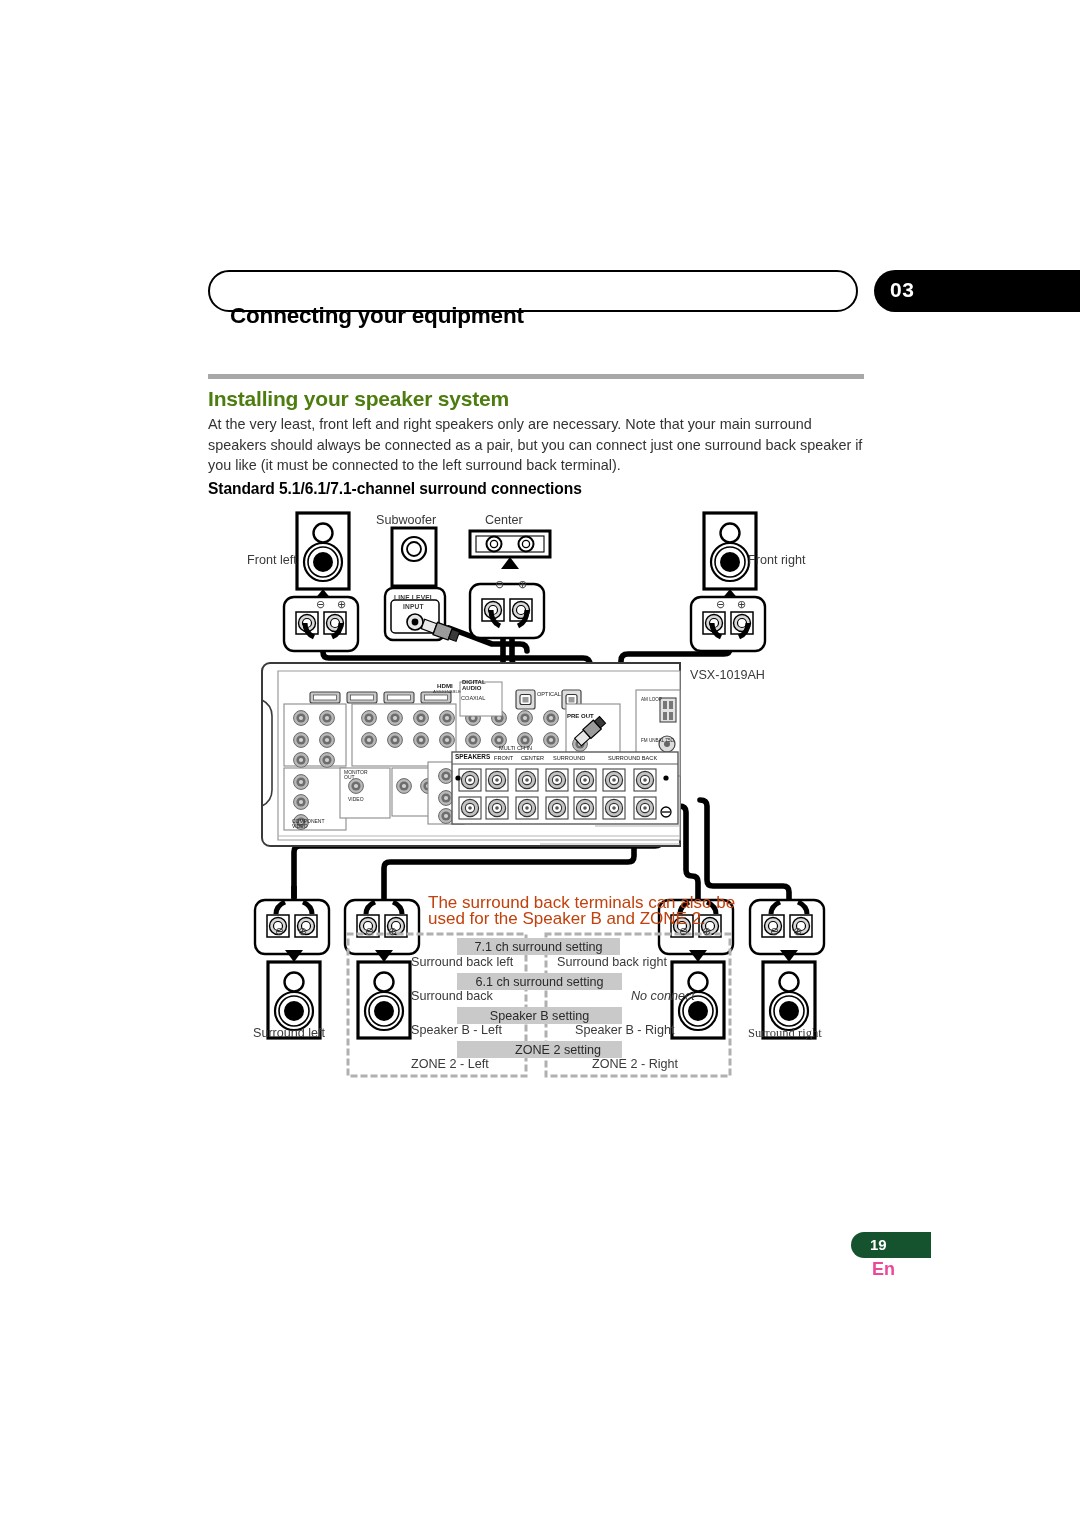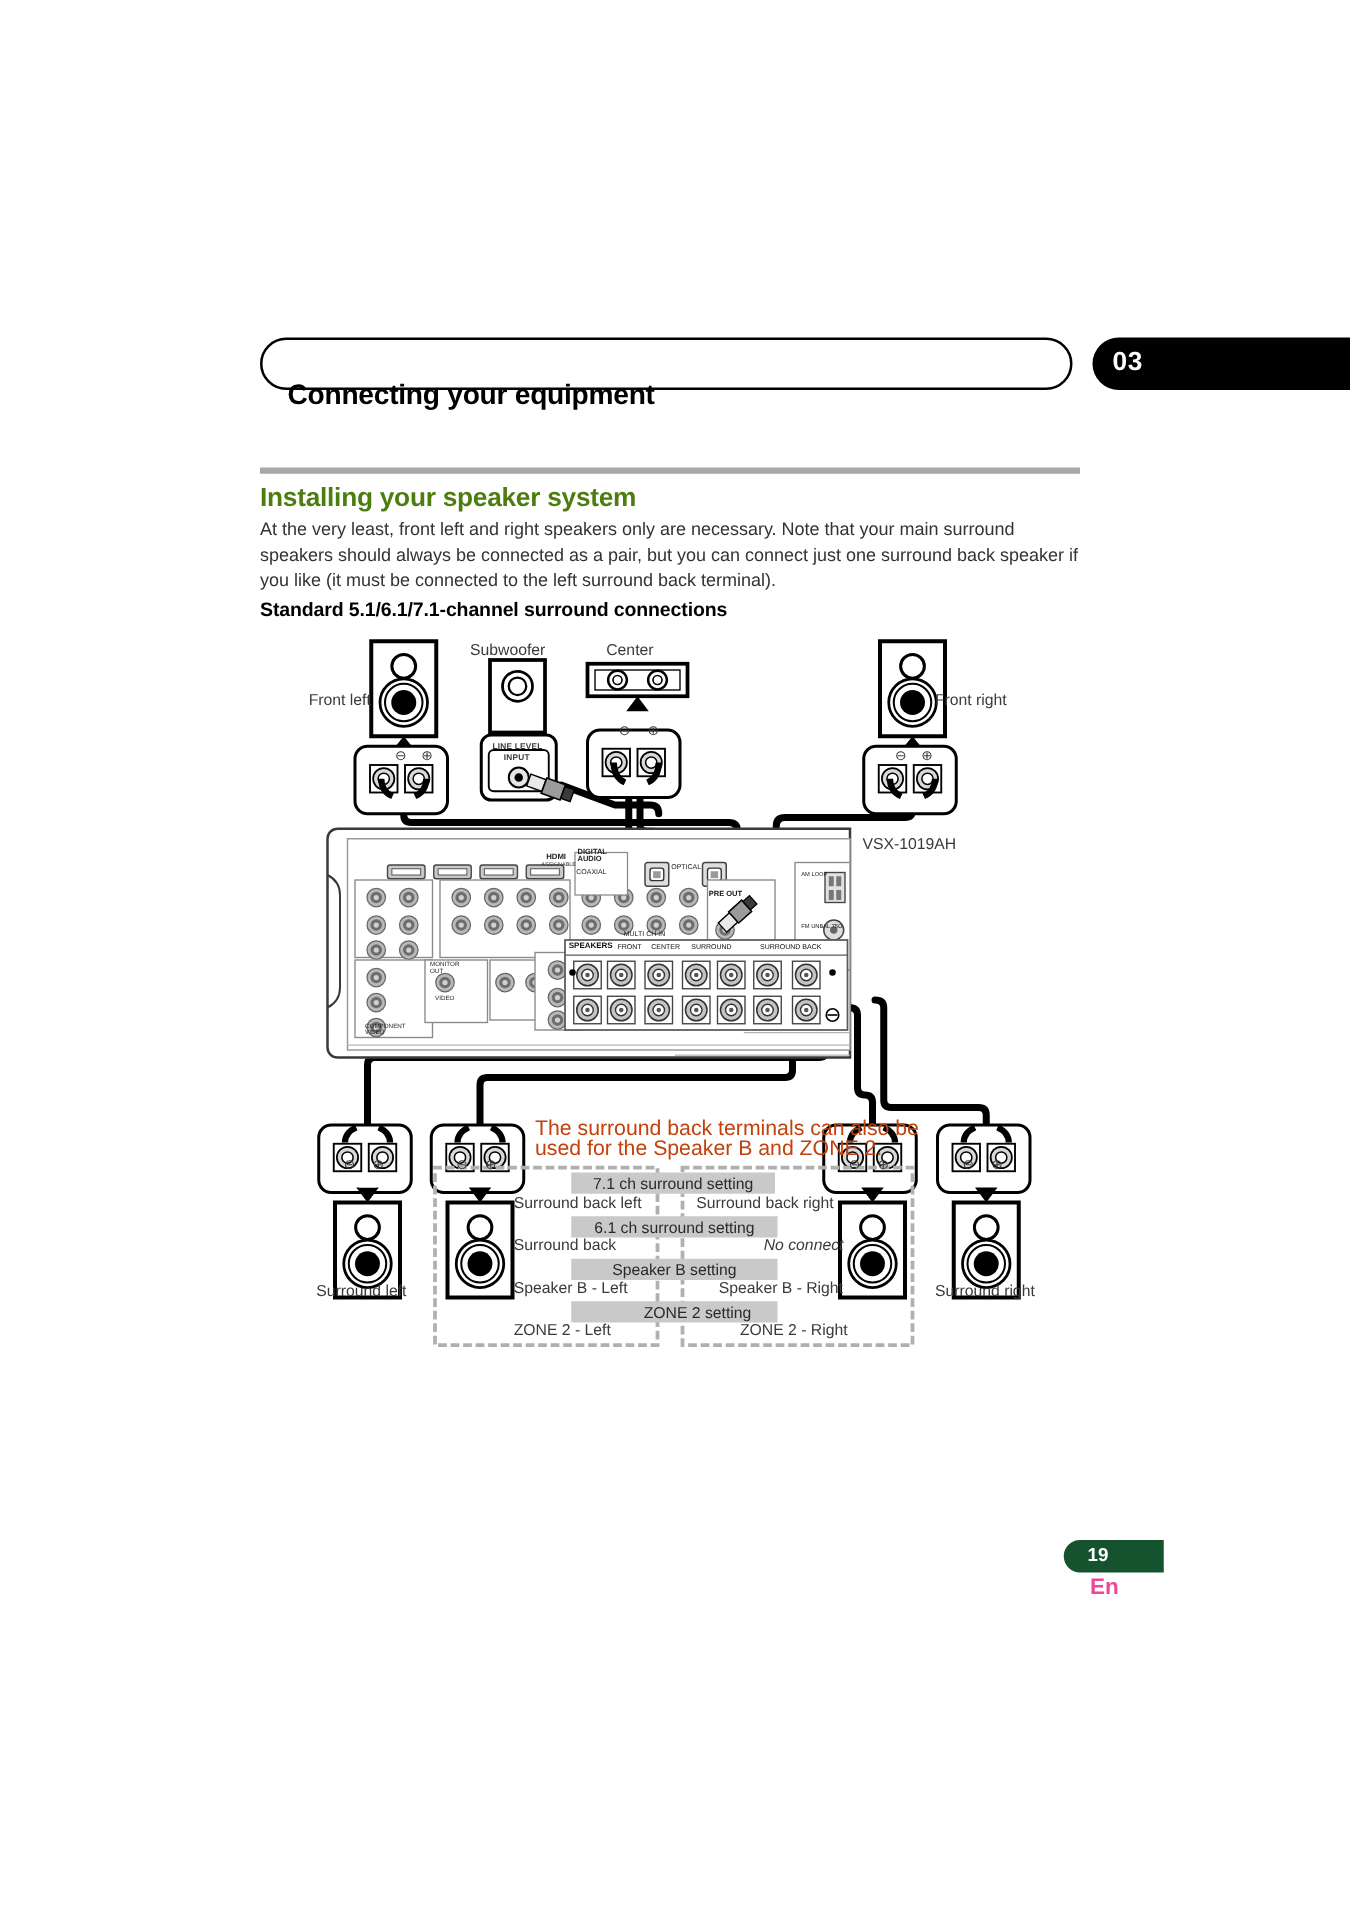--- a/index.html
+++ b/index.html
@@ -118,21 +118,21 @@
     pointer-events: none;
   }
   .diagram svg { display: block; }
 
   .dlabel {
     position: absolute;
     font-size: 12.6px;
     color: #3a3a3a;
     white-space: nowrap;
   }
-  .dlabel.it { font-style: italic; }
+  .dlabel.it { font-style: italic; margin-left: 20px; }
 
   
   .band {
     position: absolute;
     background: #c9c9c9;
     height: 17px;
     display: flex;
     align-items: center;
     justify-content: center;
     font-size: 12.6px;
@@ -450,21 +450,21 @@
   </g>
 </svg>
 </div>
 
 <div class="dlabel" style="left:247px; top:553px;">Front left</div>
 <div class="dlabel" style="left:748px; top:553px;">Front right</div>
 <div class="dlabel" style="left:376px; top:513px;">Subwoofer</div>
 <div class="dlabel" style="left:485px; top:513px;">Center</div>
 <div class="dlabel" style="left:690px; top:668px;">VSX-1019AH</div>
 <div class="dlabel" style="left:253px; top:1026px;">Surround left</div>
-<div class="dlabel" style="left:748px; top:1026px;">Surround right</div>
+<div class="dlabel" style="left:748px; top:1026px;font-family:Liberation Serif, serif;">Surround right</div>
 
 <div class="dlabel" style="left:394px; top:594px; font-size:6.6px; font-weight:bold; letter-spacing:0.2px;">LINE LEVEL</div>
 <div class="dlabel" style="left:403px; top:603px; font-size:6.6px; font-weight:bold; letter-spacing:0.2px;">INPUT</div>
 
 <div class="dlabel" style="left:316px; top:598px; font-size:11px;">⊖</div>
 <div class="dlabel" style="left:337px; top:598px; font-size:11px;">⊕</div>
 <div class="dlabel" style="left:495px; top:578px; font-size:11px;">⊖</div>
 <div class="dlabel" style="left:518px; top:578px; font-size:11px;">⊕</div>
 <div class="dlabel" style="left:716px; top:598px; font-size:11px;">⊖</div>
 <div class="dlabel" style="left:737px; top:598px; font-size:11px;">⊕</div>

